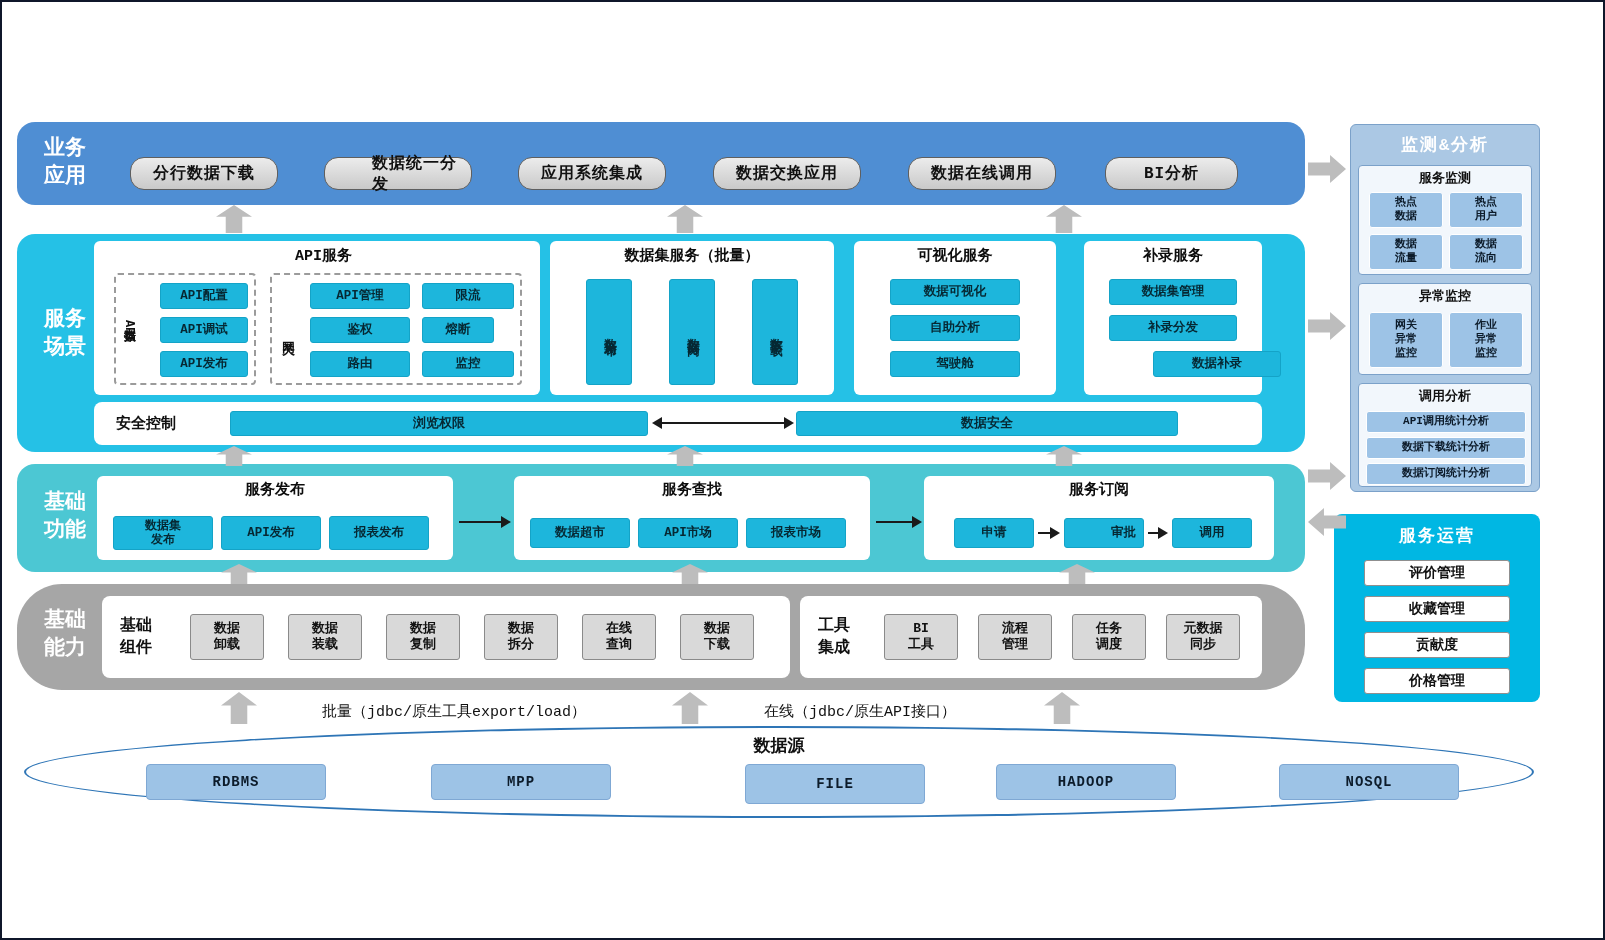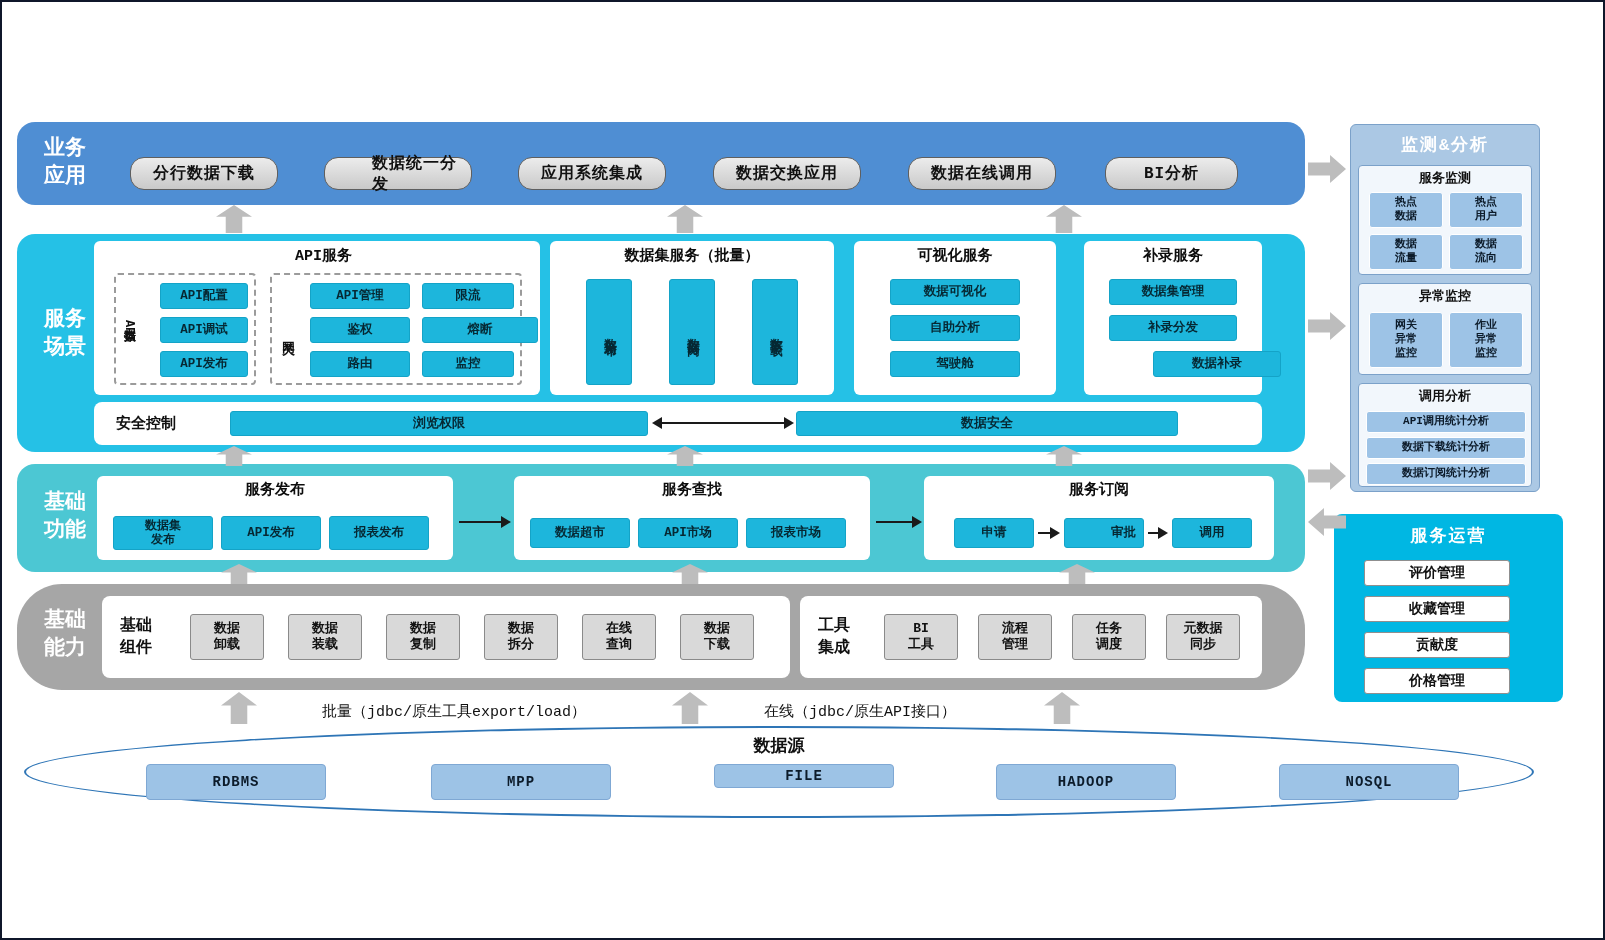--- a/index.html
+++ b/index.html
@@ -60,21 +60,21 @@
         <div class="vlabel" style="left:4px;top:8px;height:96px;font-size:12px;">数据API</div>
         <div class="cyan-btn" style="left:44px;top:8px;width:88px;height:26px;">API配置</div>
         <div class="cyan-btn" style="left:44px;top:42px;width:88px;height:26px;">API调试</div>
         <div class="cyan-btn" style="left:44px;top:76px;width:88px;height:26px;">API发布</div>
       </div>
       <div class="dashed-box" style="left:176px;top:32px;width:252px;height:112px;">
         <div class="vlabel" style="left:6px;top:26px;height:60px;font-size:13px;text-orientation:upright;">网关</div>
         <div class="cyan-btn" style="left:38px;top:8px;width:100px;height:26px;">API管理</div>
         <div class="cyan-btn" style="left:150px;top:8px;width:92px;height:26px;">限流</div>
         <div class="cyan-btn" style="left:38px;top:42px;width:100px;height:26px;">鉴权</div>
-        <div class="cyan-btn" style="left:150px;top:42px;width:116px;height:26px;">熔断</div>
+        <div class="cyan-btn" style="left:150px;top:42px;width:72px;height:26px;">熔断</div>
         <div class="cyan-btn" style="left:38px;top:76px;width:100px;height:26px;">路由</div>
         <div class="cyan-btn" style="left:150px;top:76px;width:92px;height:26px;">监控</div>
       </div>
     </div>
 
     <div class="white-box" style="left:533px;top:7px;width:284px;height:154px;">
       <div class="box-title" style="top:5px;">数据集服务（批量）</div>
       <div class="cyan-btn vbtn" style="left:36px;top:38px;width:46px;height:106px;">数据发布</div>
       <div class="cyan-btn vbtn" style="left:119px;top:38px;width:46px;height:106px;">数据订阅</div>
       <div class="cyan-btn vbtn" style="left:202px;top:38px;width:46px;height:106px;">数据下载</div>
@@ -181,21 +181,21 @@
   <div class="arrow-up" style="left:219px;top:690px;width:36px;height:32px;"></div>
   <div class="arrow-up" style="left:670px;top:690px;width:36px;height:32px;"></div>
   <div class="arrow-up" style="left:1042px;top:690px;width:36px;height:32px;"></div>
   <div class="note" style="left:320px;top:700px;">批量（jdbc/原生工具export/load）</div>
   <div class="note" style="left:762px;top:700px;">在线（jdbc/原生API接口）</div>
 
   <div style="position:absolute;left:22px;top:724px;width:1510px;height:92px;background:#fff;border:2px solid #2e75b6;border-radius:50%;box-sizing:border-box;">
     <div style="position:absolute;left:0;right:0;top:6px;text-align:center;font-size:17px;font-weight:bold;">数据源</div>
     <div class="blue-btn" style="left:120px;top:36px;width:180px;height:36px;">RDBMS</div>
     <div class="blue-btn" style="left:405px;top:36px;width:180px;height:36px;">MPP</div>
-    <div class="blue-btn" style="left:688px;top:36px;width:180px;height:24px;">FILE</div>
+    <div class="blue-btn" style="left:719px;top:36px;width:180px;height:40px;">FILE</div>
     <div class="blue-btn" style="left:970px;top:36px;width:180px;height:36px;">HADOOP</div>
     <div class="blue-btn" style="left:1253px;top:36px;width:180px;height:36px;">NOSQL</div>
   </div>
 
   <div class="arrow-right" style="left:1306px;top:153px;width:38px;height:28px;"></div>
   <div class="arrow-right" style="left:1306px;top:310px;width:38px;height:28px;"></div>
   <div class="arrow-right" style="left:1306px;top:460px;width:38px;height:28px;"></div>
   <div class="arrow-left" style="left:1306px;top:506px;width:38px;height:28px;"></div>
 
   <div style="position:absolute;left:1348px;top:122px;width:190px;height:368px;background:#abc8e4;border:1px solid #7ba1c9;border-radius:6px;box-sizing:border-box;">
@@ -224,21 +224,21 @@
     </div>
 
     <div class="sub-box" style="left:7px;top:258px;width:174px;height:104px;">
       <div class="sub-title" style="top:3px;">调用分析</div>
       <div class="mon-btn" style="left:7px;top:27px;width:160px;height:22px;">API调用统计分析</div>
       <div class="mon-btn" style="left:7px;top:53px;width:160px;height:22px;">数据下载统计分析</div>
       <div class="mon-btn" style="left:7px;top:79px;width:160px;height:22px;">数据订阅统计分析</div>
     </div>
   </div>
 
-  <div style="position:absolute;left:1332px;top:512px;width:229px;height:188px;background:#00b7e3;border-radius:8px;">
+  <div style="position:absolute;left:1332px;top:512px;width:206px;height:188px;background:#00b7e3;border-radius:8px;">
     <div style="position:absolute;left:0;right:0;top:10px;text-align:center;color:#fff;font-weight:bold;font-size:17px;letter-spacing:2px;">服务运营</div>
     <div class="white-btn" style="left:30px;top:46px;width:146px;height:26px;">评价管理</div>
     <div class="white-btn" style="left:30px;top:82px;width:146px;height:26px;">收藏管理</div>
     <div class="white-btn" style="left:30px;top:118px;width:146px;height:26px;">贡献度</div>
     <div class="white-btn" style="left:30px;top:154px;width:146px;height:26px;">价格管理</div>
   </div>
 
 </div>
 
 </body></html>

